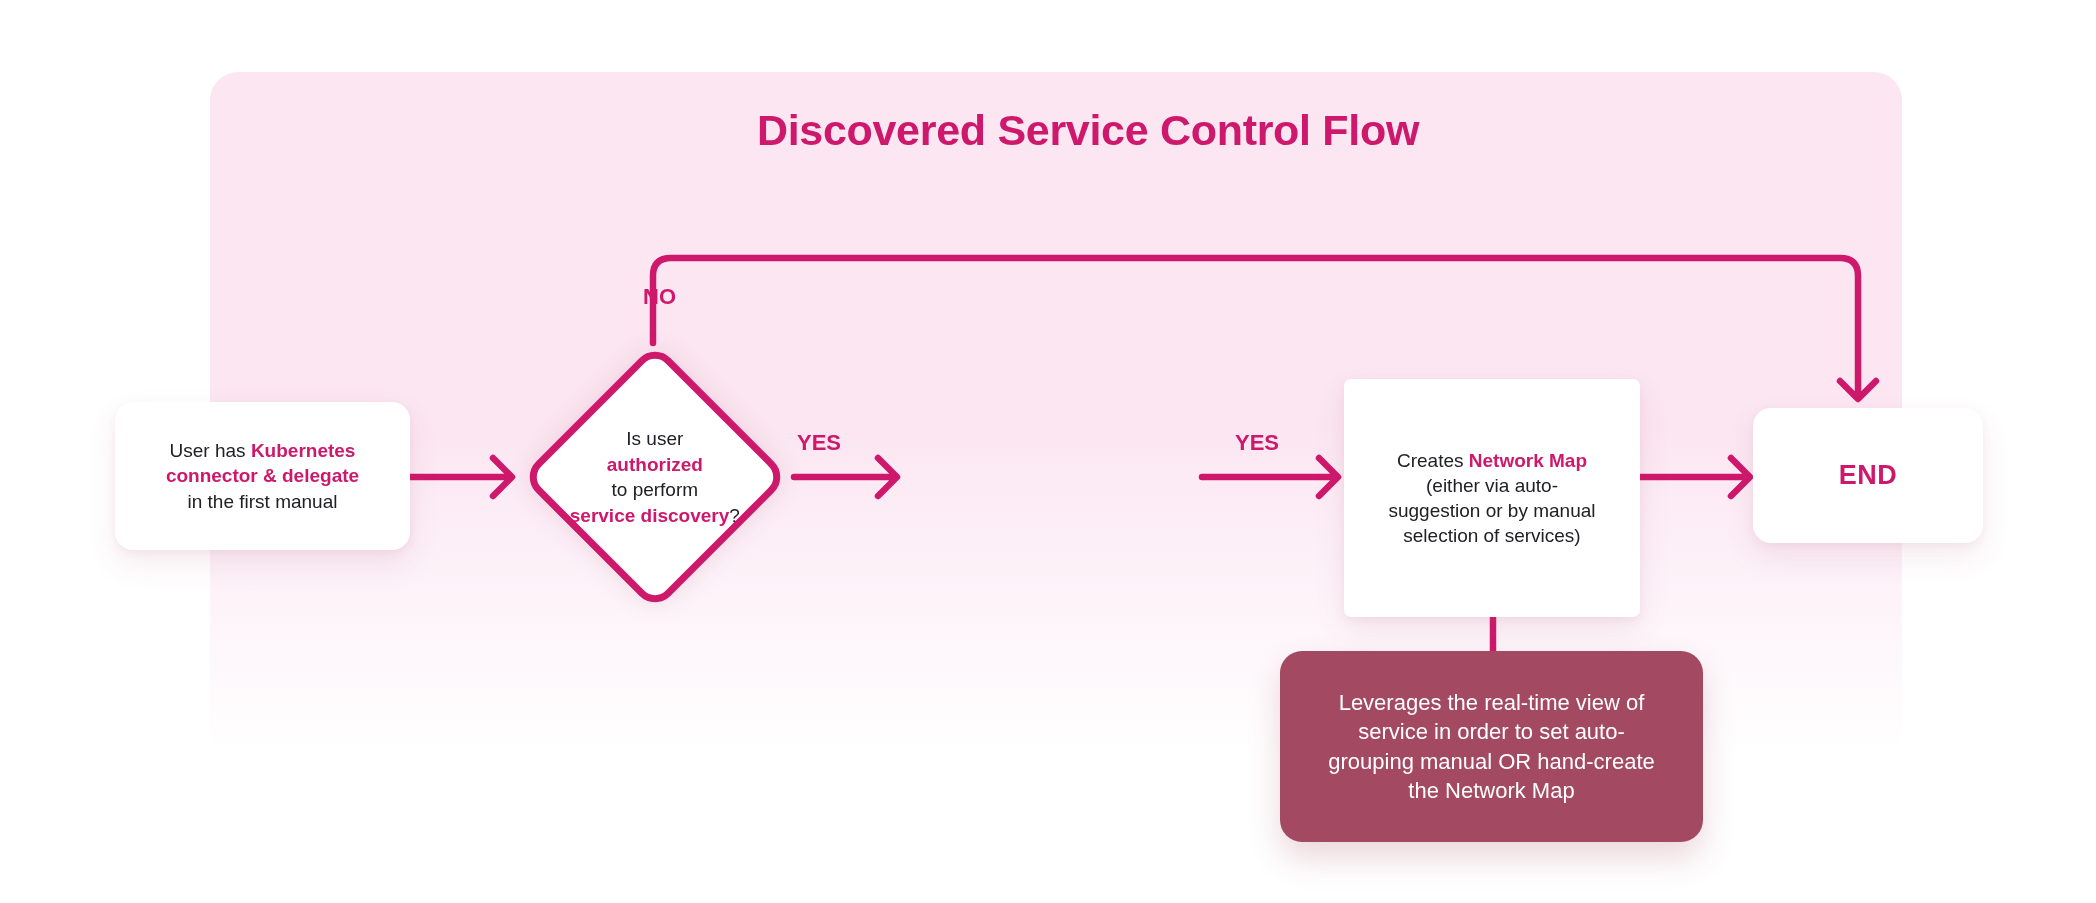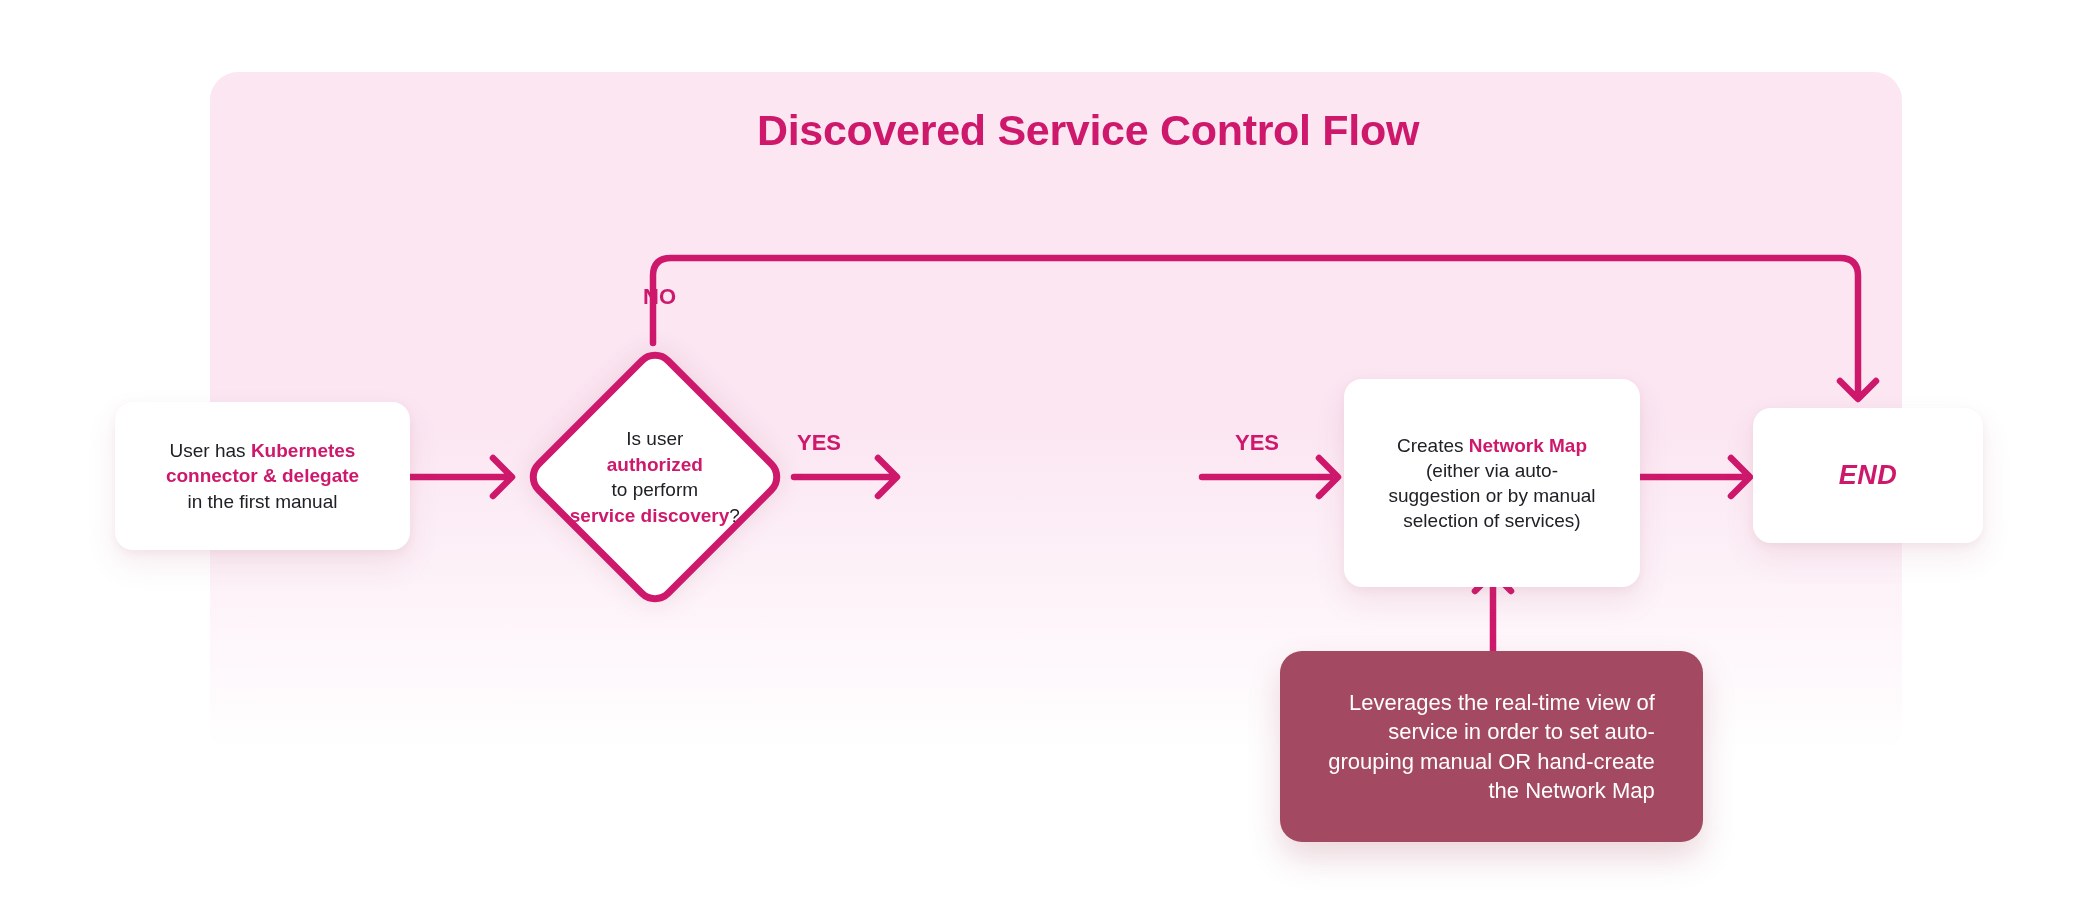--- a/index.html
+++ b/index.html
@@ -29,22 +29,22 @@
     position:absolute;background:#ffffff;border-radius:18px;z-index:2;
     display:flex;align-items:center;justify-content:center;text-align:center;
     box-shadow:0 14px 30px rgba(163,73,97,0.10),0 3px 8px rgba(163,73,97,0.07);
   }
   .card-text{
     font-size:19px;line-height:1.32;color:var(--text-dark);
   }
   .seg-accent{color:var(--accent);font-weight:700;}
   .node-start{left:115px;top:402px;width:295px;height:148px;padding:18px 14px;}
   .node-configure{left:904px;top:379px;width:298px;height:190px;padding:0 10px;}
-  .node-create-map{left:1344px;top:379px;width:296px;height:208px;padding:0 10px;}
-  .node-end{left:1753px;top:408px;width:230px;height:135px;font-style:italic;}
+  .node-create-map{left:1344px;top:379px;width:296px;height:238px;padding:0 10px;border-radius:7px;}
+  .node-end{left:1753px;top:408px;width:230px;height:135px;}
   .end-label{font-size:27px;font-weight:700;letter-spacing:0.5px;color:var(--accent);}
   .diamond{
     position:absolute;left:560px;top:382px;width:190px;height:190px;z-index:2;
     transform:rotate(45deg);background:#ffffff;border:7px solid var(--accent);
     border-radius:22px;display:flex;align-items:center;justify-content:center;
     box-shadow:0 0 26px rgba(163,73,97,0.14);
   }
   .diamond-text{
     transform:rotate(-45deg);width:214px;text-align:center;
     font-size:19px;line-height:1.35;color:var(--text-dark);
@@ -55,21 +55,21 @@
   .label-no{left:643px;top:284px;}
   .label-yes1{left:797px;top:430px;}
   .label-yes2{left:1235px;top:430px;}
   .annotation{
     position:absolute;left:1280px;top:651px;width:423px;height:191px;z-index:2;
     background:var(--annotation-bg);border-radius:22px;
     display:flex;align-items:center;justify-content:center;text-align:center;
     box-shadow:0 16px 32px rgba(163,73,97,0.22);
   }
   .annotation-text{
-    font-size:22px;line-height:1.33;color:#ffffff;padding:0 18px;text-align:right;
+    font-size:22px;line-height:1.33;color:#ffffff;padding:0 18px;
   }
 </style>
 </head>
 <body>
 
 <div class="canvas">
 
   <div class="panel"></div>
 
   <h1 class="title">Discovered Service Control Flow</h1>

